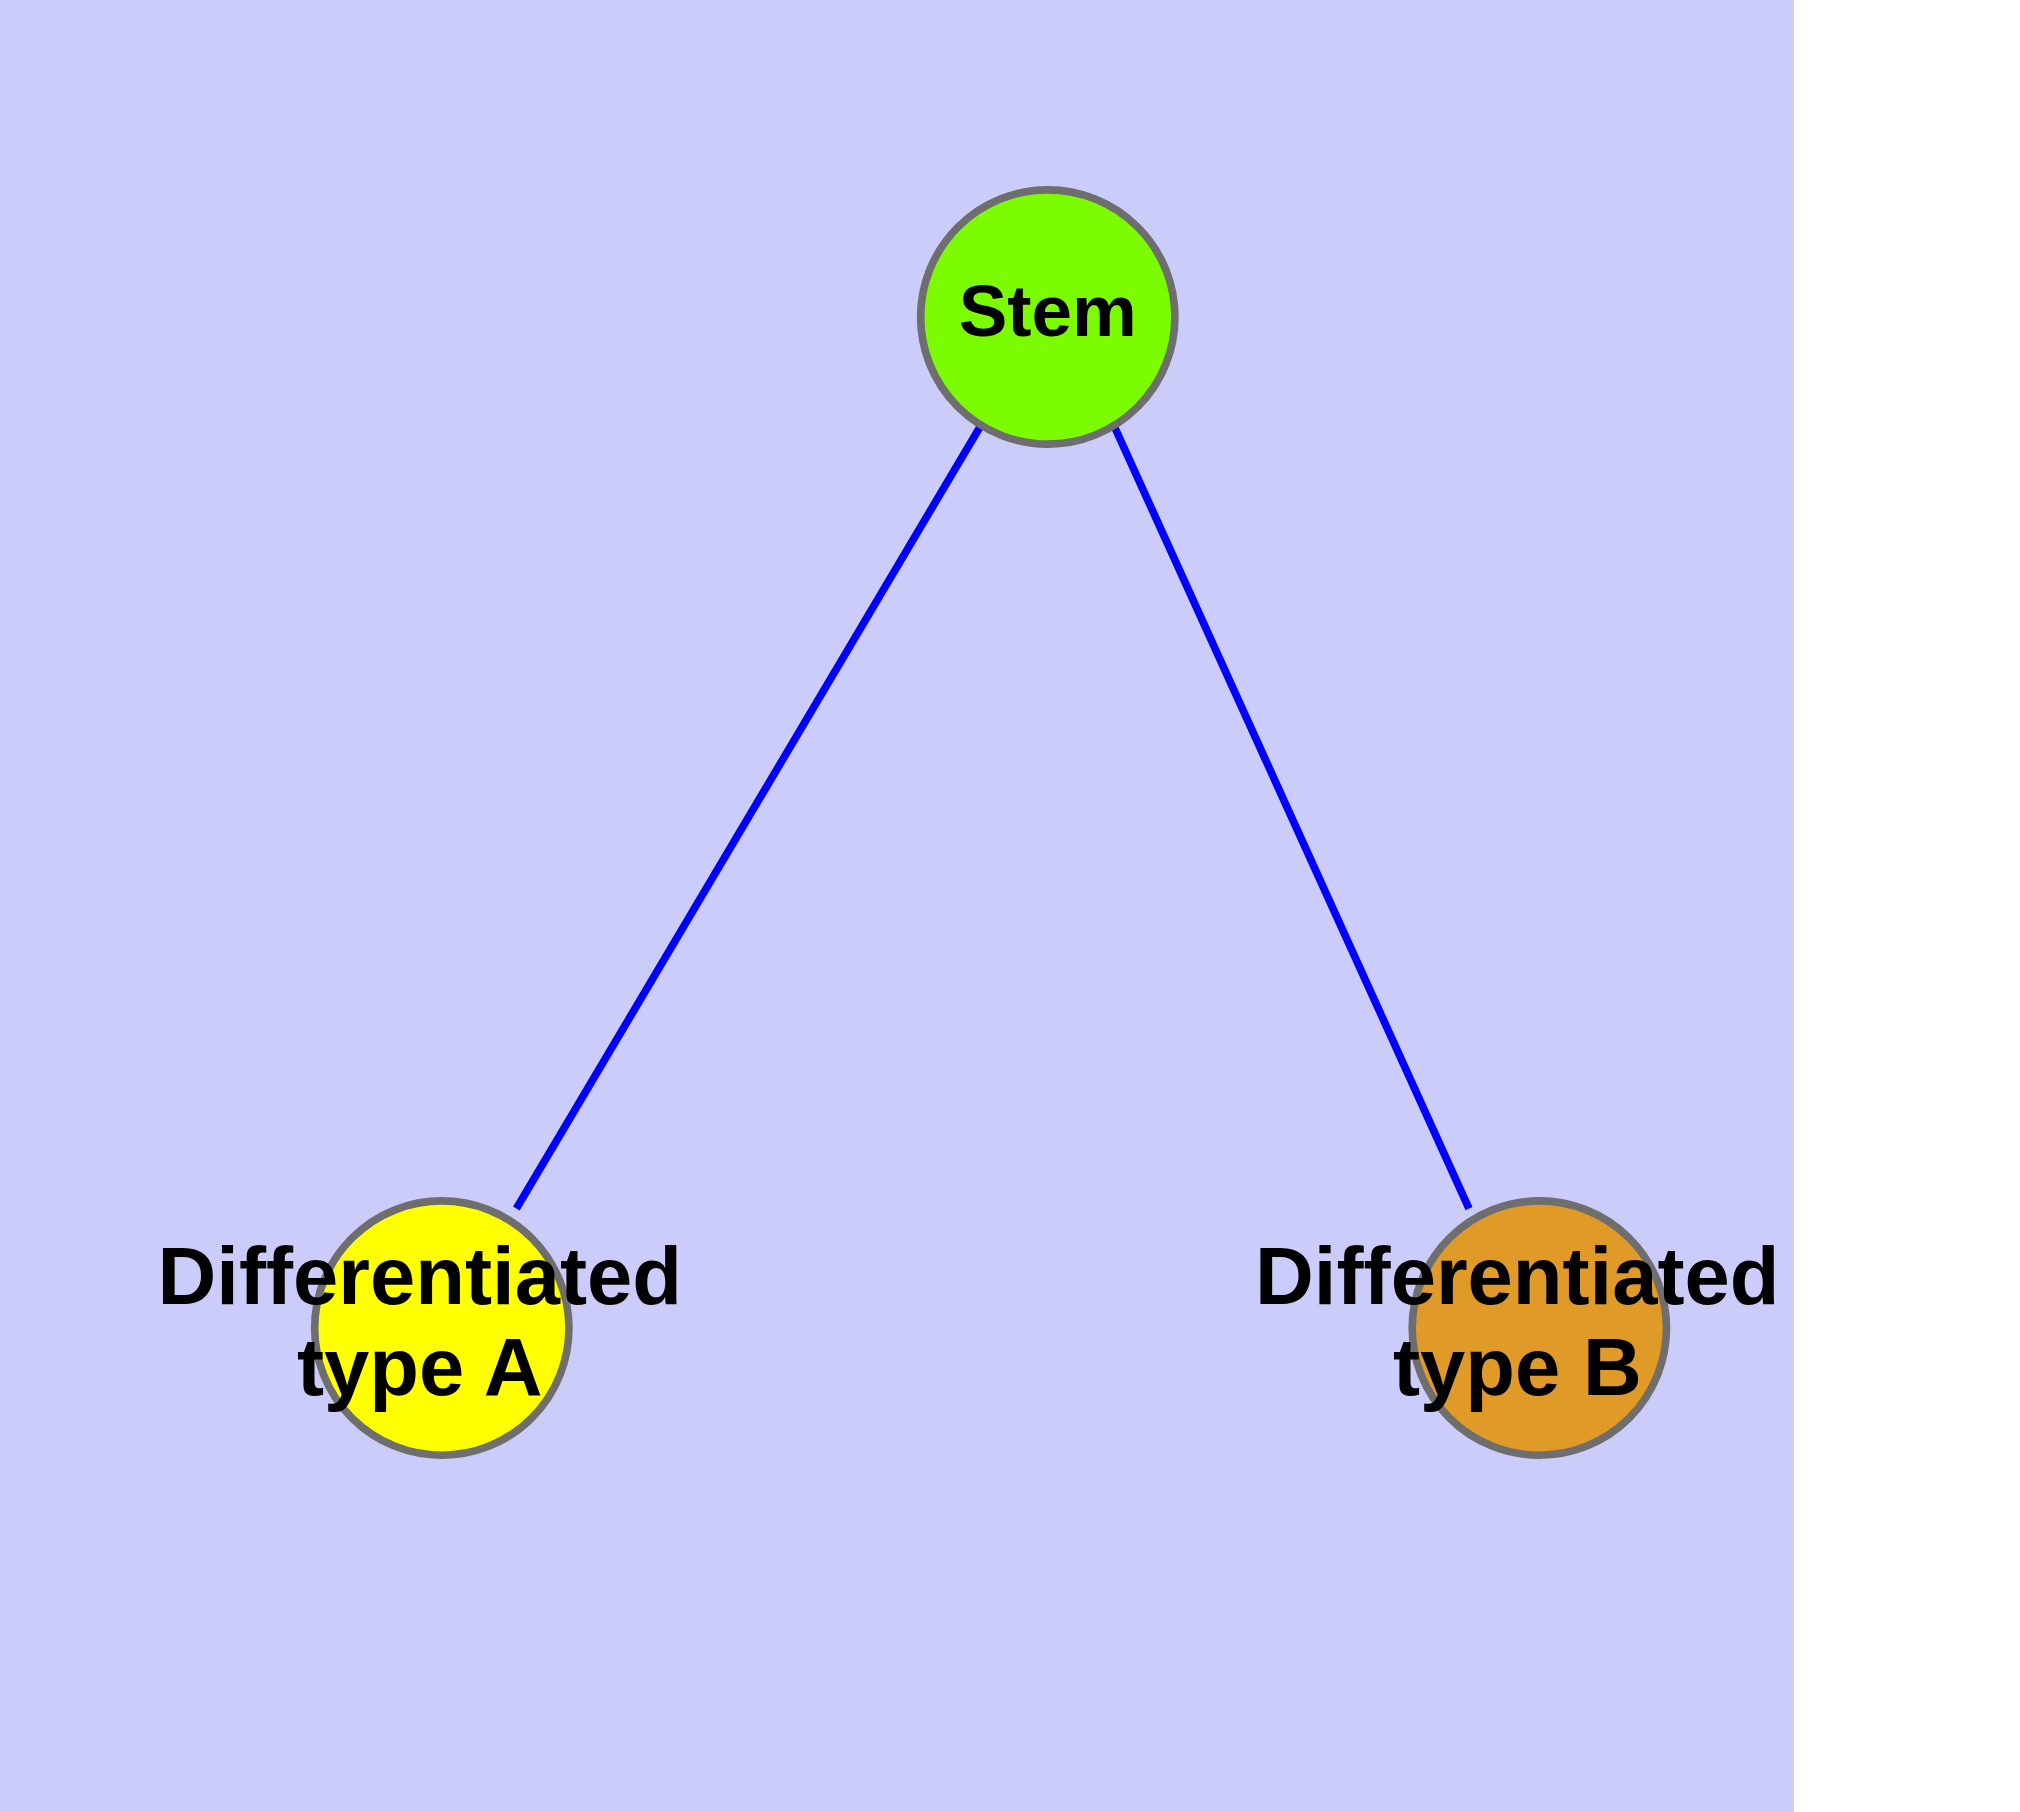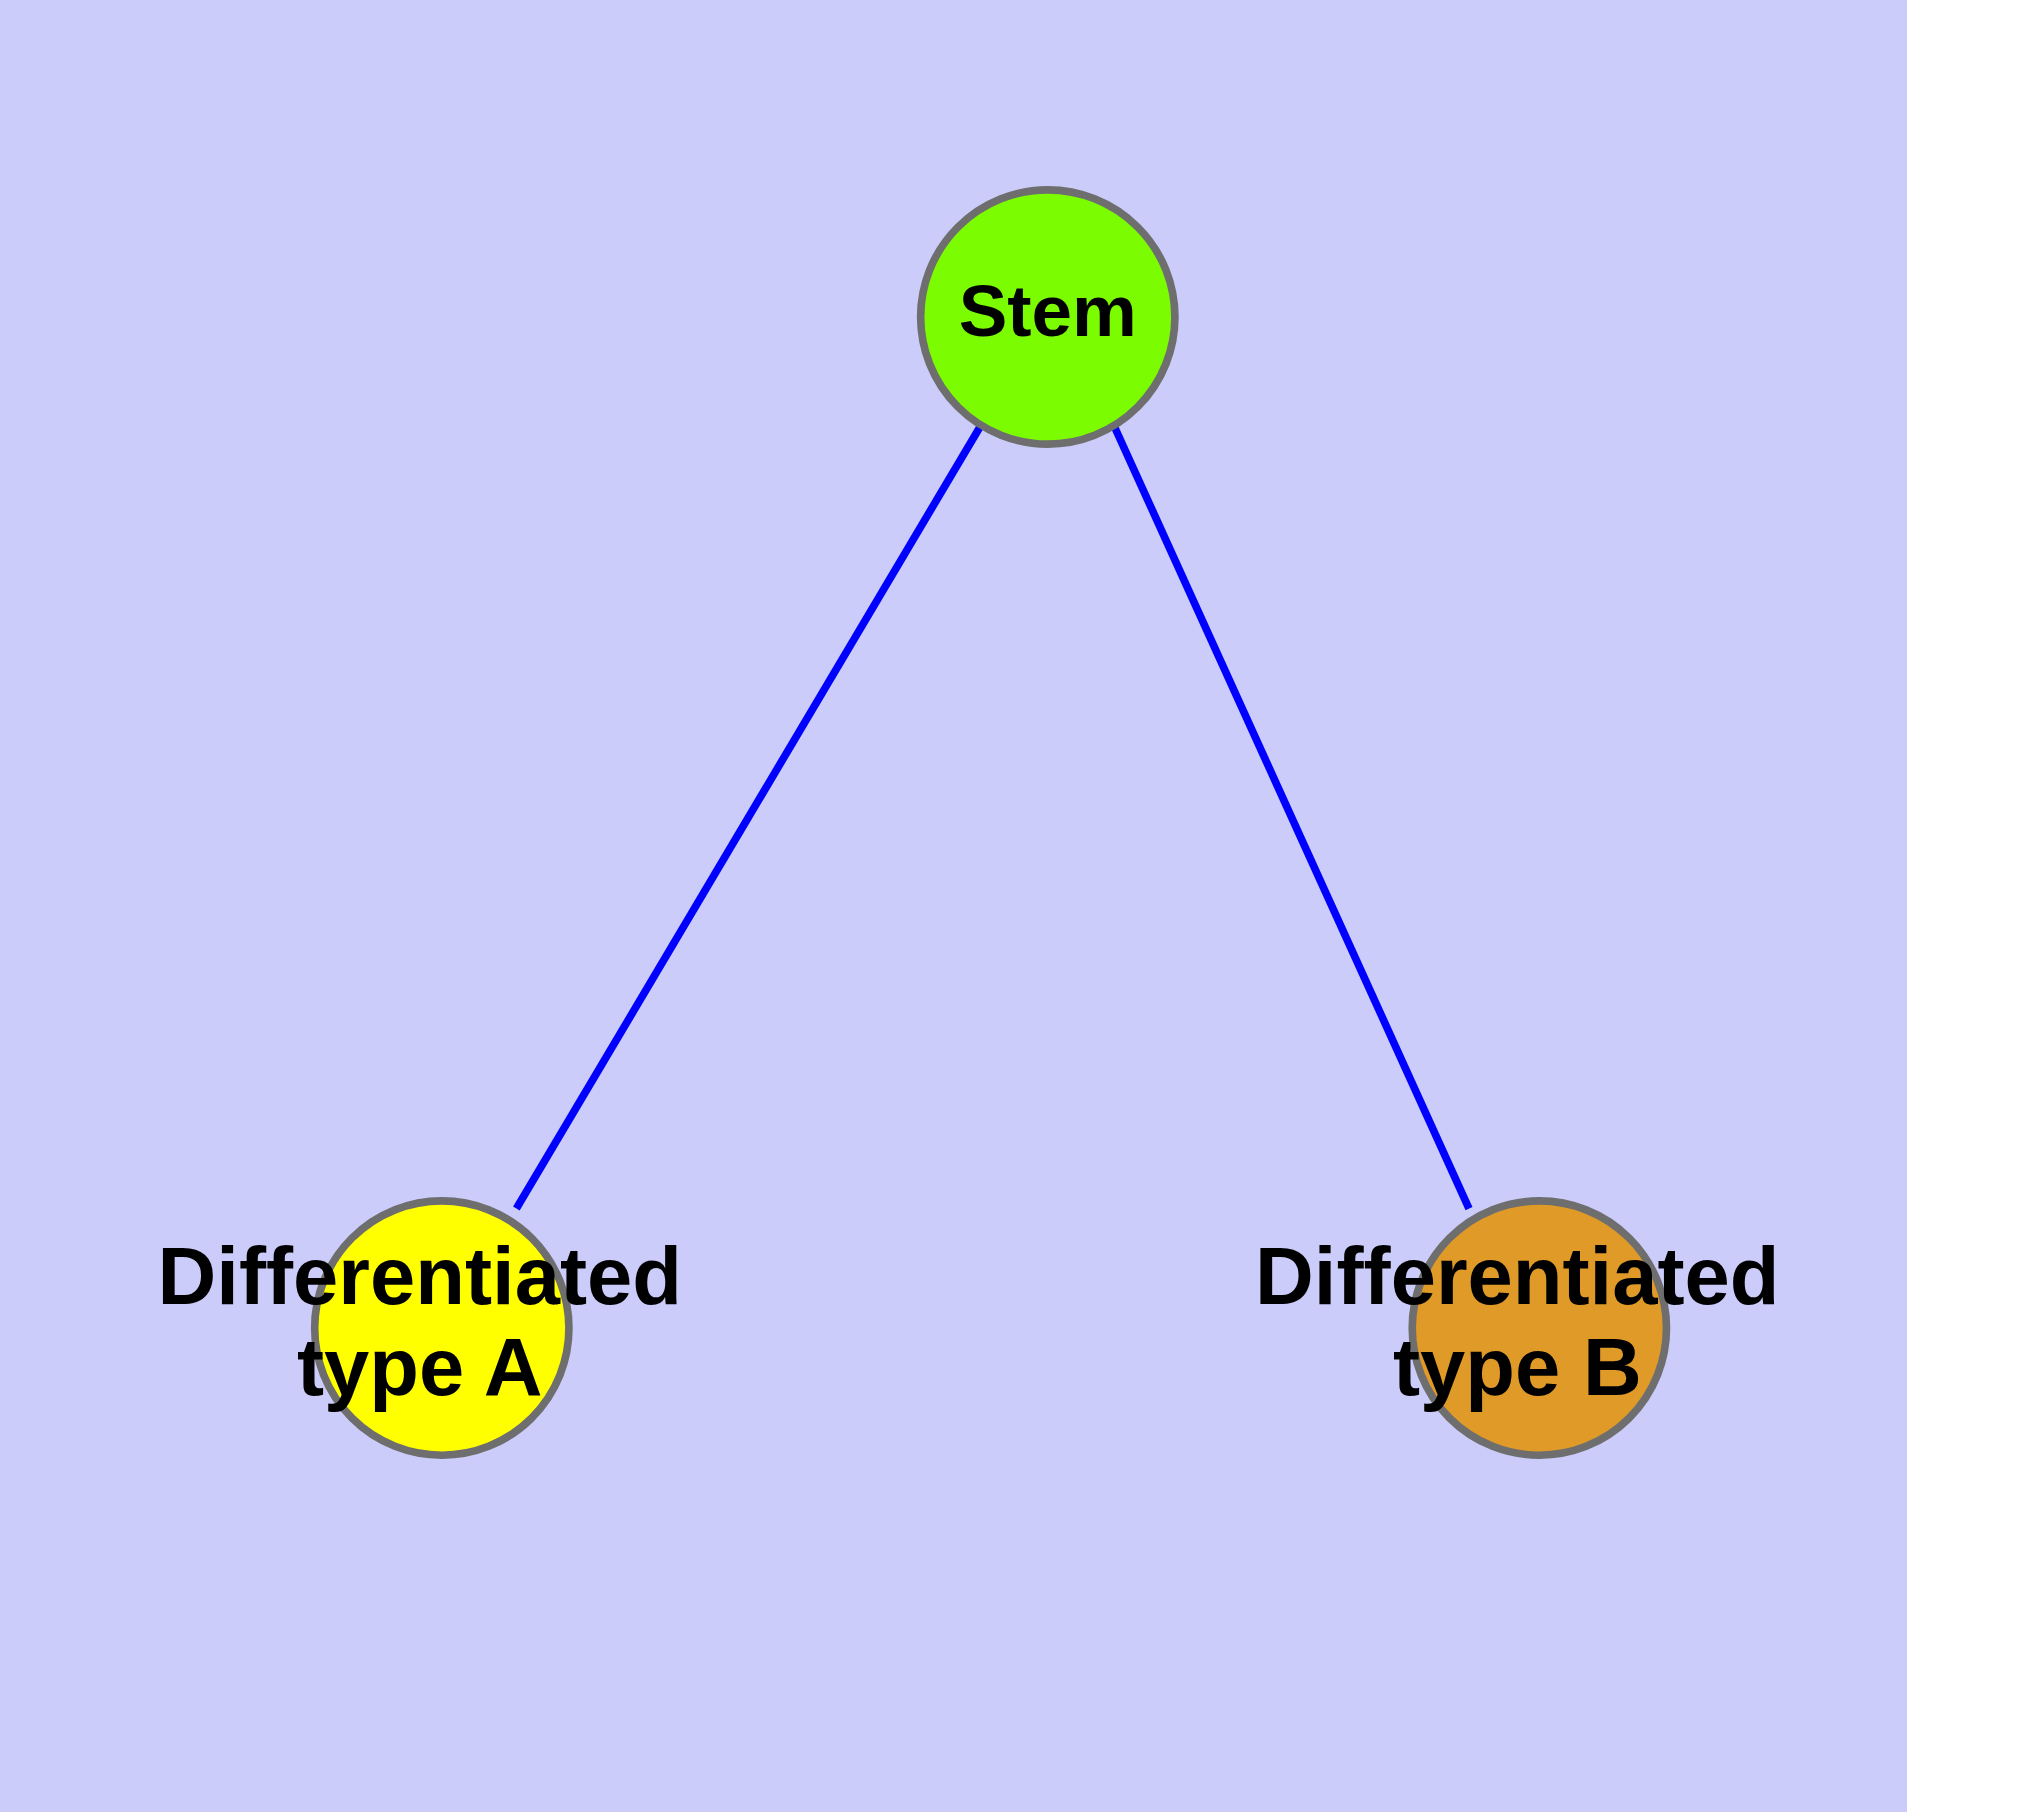--- a/index.html
+++ b/index.html
@@ -2,25 +2,26 @@
 <html style="font-size:13.6px"><head>
 <meta charset="utf-8">
 <style>
   html, body {
     margin: 0;
     padding: 0;
     background: #ffffff;
   }
   #canvas {
     position: relative;
-    width: 1907px;
+    width: 1770px;
     height: 1812px;
     background: #ccccfa;
     overflow: hidden;
     font-family: "Liberation Sans", sans-serif;
+    padding-left: 24px;
   }
   #graph-svg {
     position: absolute;
     left: 0;
     top: 0;
     width: 2021px;
     height: 1812px;
   }
   .node-circle {
     stroke: #6e6e6e;

